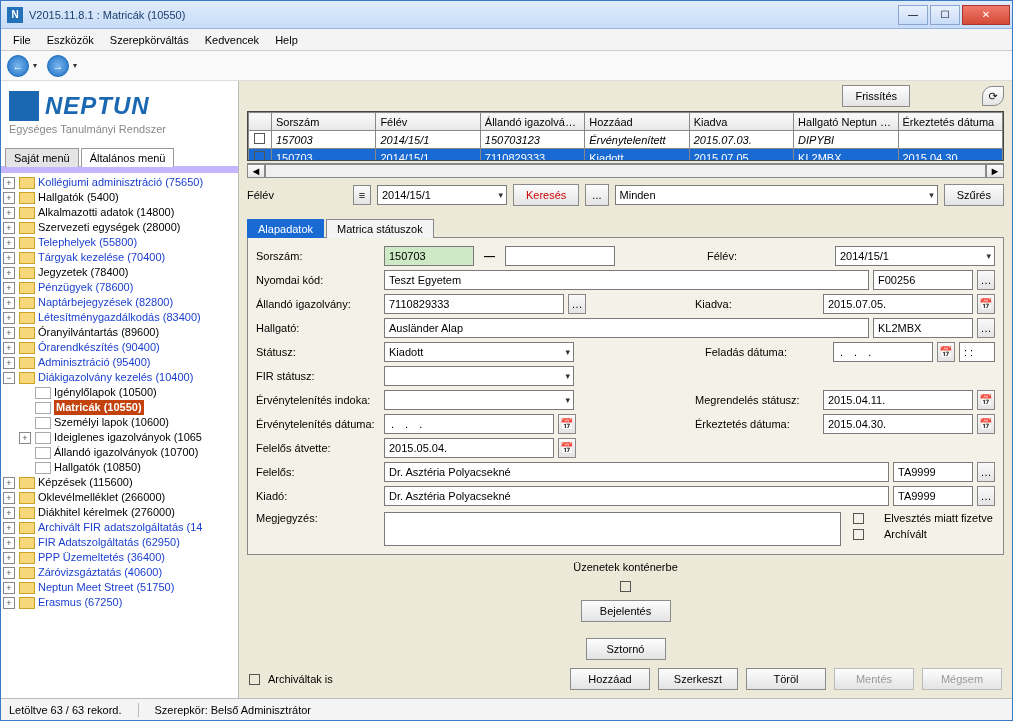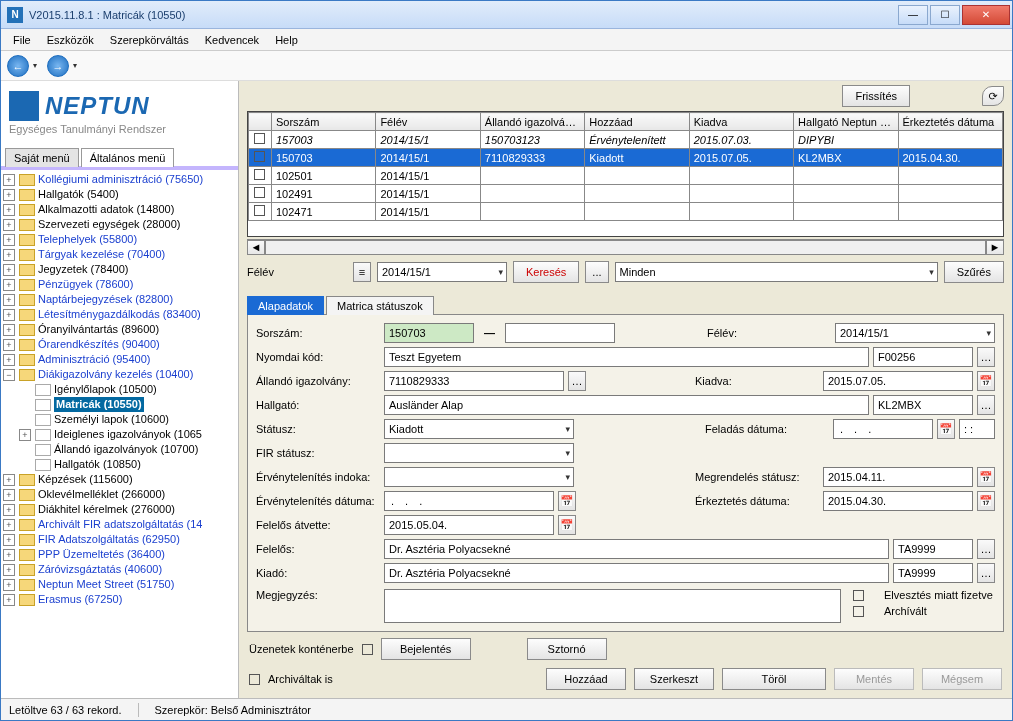--- a/index.html
+++ b/index.html
@@ -30,35 +30,35 @@
 .right { flex: 1; display: flex; flex-direction: column; background: #ece9d8; }
 
 
 .logo-box { padding: 10px 8px 4px; text-align: left; }
 .logo-box .logo { display: flex; align-items: center; gap: 6px; }
 .logo-box .logo-icon { width: 30px; height: 30px; background: #1b68b2; }
 .logo-box .logo-text { color: #1b68b2; font-size: 24px; font-weight: bold; font-style: italic; letter-spacing: 1px; }
 .logo-box .logo-sub { color: #888; font-size: 11px; margin-top: 2px; }
 
 
-.left-tabs { display: flex; padding-left: 4px; border-bottom: 4px solid #c4b5fd; margin-top: 8px; }
+.left-tabs { display: flex; padding-left: 4px; border-bottom: 7px solid #c4b5fd; margin-top: 8px; }
 .ltab { padding: 3px 8px; border: 1px solid #999; border-bottom: none; background: #f4f4f4; margin-right: 2px; position: relative; top: 1px; }
 .ltab.inactive { background: #e4e4e4; }
 .ltab.active { background: #fff; }
 
 
 .tree { flex: 1; overflow: auto; padding: 2px 0 2px 2px; line-height: 15px; }
 .tree .node { display: flex; align-items: center; white-space: nowrap; }
 .tree .exp { width: 12px; height: 12px; border: 1px solid #888; text-align: center; line-height: 10px; font-size: 9px; margin-right: 4px; cursor: pointer; color: #555; }
 .tree .noexp { width: 12px; margin-right: 4px; }
 .tree .ticon { width: 16px; height: 12px; background: #f6d77a; border: 1px solid #c9a227; margin-right: 3px; }
 .tree .ticon.sheet { background: #fff; border-color: #aaa; }
 .tree .label { color: #000; }
 .tree .label.link { color: #1a3fcf; }
-.tree .label.sel { background: #0369a1; color: #fff; font-weight: bold; padding: 0 2px; }
+.tree .label.sel { background: #c2410c; color: #fff; font-weight: bold; padding: 0 2px; }
 .tree .ind1 { padding-left: 16px; }
 
 
 .right-top { display: flex; justify-content: flex-end; align-items: center; padding: 4px 8px 2px; gap: 6px; }
 .btn { background: linear-gradient(#fdfdfd,#e4e4e4); border: 1px solid #8a8a8a; padding: 2px 12px; height: 22px; display: inline-flex; align-items: center; justify-content: center; }
 .btn.small { padding: 2px 6px; }
 .btn.disabled { color: #999; border-color: #bbb; }
 .iconbtn { width: 22px; height: 20px; background: linear-gradient(#fdfdfd,#e4e4e4); border: 1px solid #8a8a8a; display: inline-flex; align-items: center; justify-content: center; border-radius: 10px 0 10px 0;}
 
 
@@ -94,21 +94,21 @@
 .form-row { display: flex; align-items: center; height: 24px; gap: 4px; }
 .form-row .lab { width: 124px; }
 .form-row .lab2 { width: 124px; }
 .sgap { flex: 1; }
 .dash { padding: 0 6px; font-weight: bold; }
 .calbtn { width: 18px; height: 20px; border: 1px solid #888; background: linear-gradient(#fafafa,#e4e4e4); display: inline-flex; align-items: center; justify-content: center; }
 .dots { letter-spacing: 4px; padding-left: 6px; }
 .chk-inline { display: inline-flex; align-items: center; gap: 20px; }
 
 
-.bottom-buttons { display: flex; align-items: center; gap: 8px; padding: 6px 10px; }
+.bottom-buttons { display: flex; align-items: center; gap: 8px; padding: 6px 10px; flex-direction: column; }
 .bottom-buttons2 { display: flex; align-items: center; gap: 8px; padding: 2px 10px 8px; }
 .push-right { margin-left: auto; }
 
 
 .statusbar { height: 22px; border-top: 1px solid #bbb; background: #f4f4f4; display: flex; align-items: center; padding: 0 8px; gap: 12px; }
 .statusbar .sep { border-left: 1px solid #bbb; height: 14px; margin: 0 4px; }
 </style>
 </head>
 <body>
 
@@ -523,21 +523,21 @@
         <div style="width:40px"></div>
         <button class="btn" style="width:80px">Sztornó</button>
       </div>
 
       <div class="bottom-buttons2">
         <span class="chkbox"></span>
         <span>Archiváltak is</span>
         <span class="push-right"></span>
         <button class="btn" style="width:80px">Hozzáad</button>
         <button class="btn" style="width:80px">Szerkeszt</button>
-        <button class="btn" style="width:104px">Töröl</button>
+        <button class="btn" style="width:80px">Töröl</button>
         <button class="btn disabled" style="width:80px">Mentés</button>
         <button class="btn disabled" style="width:80px">Mégsem</button>
       </div>
 
     </div>
   </div>
 
   <div class="statusbar">
     <span>Letöltve 63 / 63 rekord.</span>
     <span class="sep"></span>

